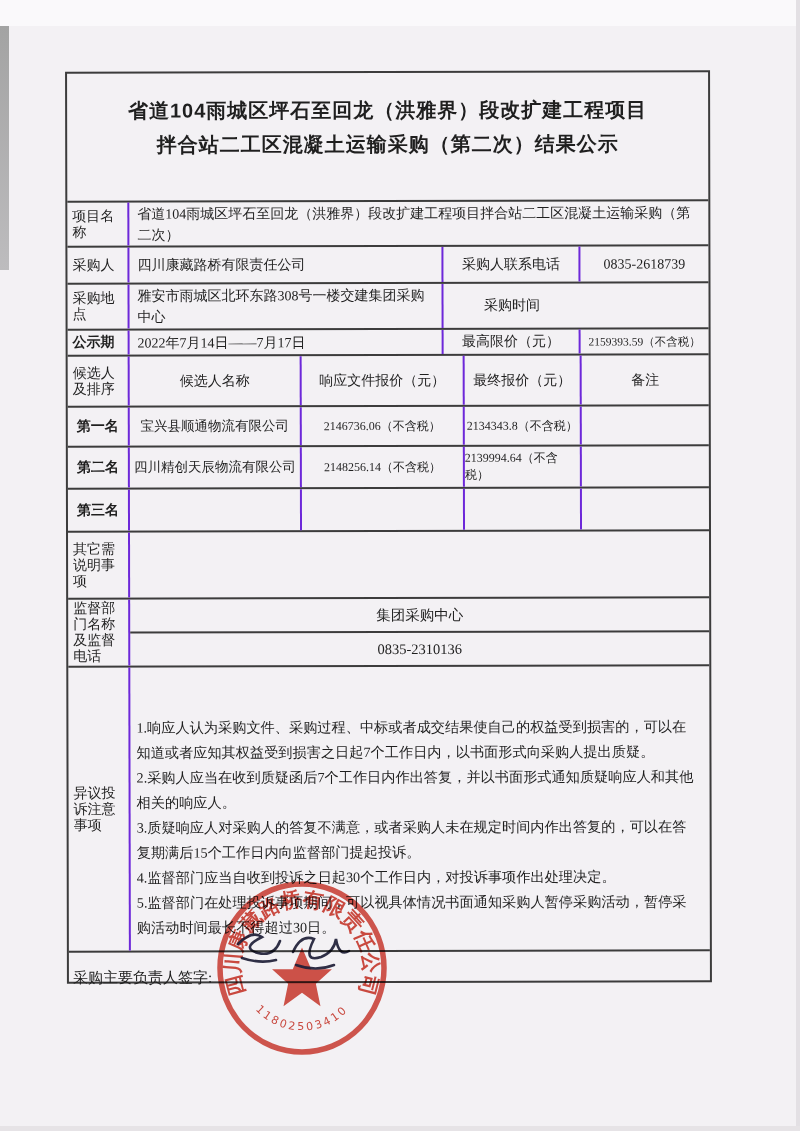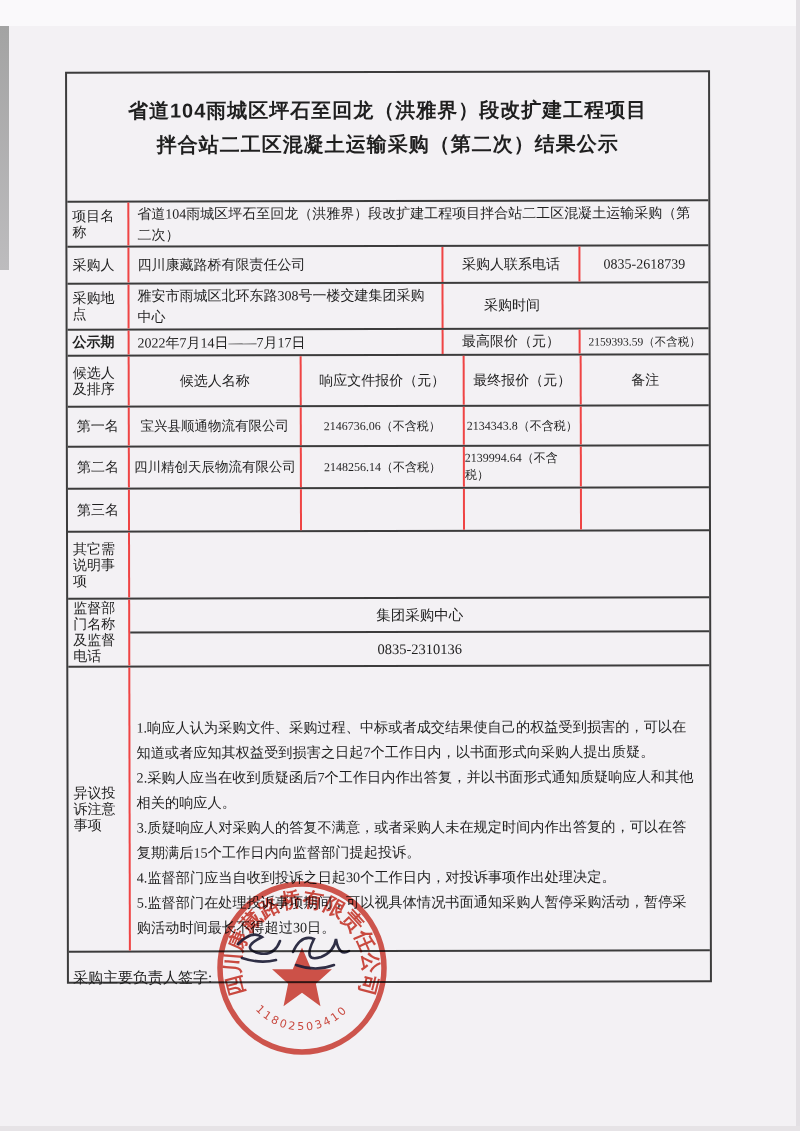--- a/index.html
+++ b/index.html
@@ -16,25 +16,25 @@
   .edge-bottom{position:absolute;left:0;bottom:0;width:800px;height:5px;background:#e6e3e6;}
 
   .doc{
     position:absolute;left:66px;top:71px;width:645px;height:912px;
     border:2px solid #3c3c3c;box-sizing:border-box;
     transform:rotate(-0.12deg);
     background:transparent;
   }
   .row{display:flex;border-bottom:2px solid #3c3c3c;box-sizing:border-box;}
   .row:last-child{border-bottom:none;}
-  .cell{border-right:2px solid #ef4444;box-sizing:border-box;display:flex;align-items:center;}
+  .cell{border-right:2px solid #6d28d9;box-sizing:border-box;display:flex;align-items:center;}
   .cell:last-child{border-right:none;}
   .c0{width:62px;justify-content:flex-start;padding-left:5px;}
   .c0 .wrap{width:45px;font-size:14px;line-height:16px;}
-  .c0.rank{justify-content:center;padding-left:0;}
+  .c0.rank{justify-content:center;padding-left:0;font-weight:bold;}
   .cv{width:314px;padding:2px 8px;font-size:14px;line-height:21px;}
   .c2{width:137px;justify-content:center;font-size:14px;}
   .c3{flex:1;justify-content:center;}
   .n1{width:172px;justify-content:center;font-size:14px;}
   .n2{width:163px;justify-content:center;}
   .n3{width:117px;justify-content:center;}
   .n4{flex:1;}
   .rank, .hdr{font-size:14px;}
   .price{font-size:12px;letter-spacing:0;}
   .price-sm{font-size:11.5px;}

